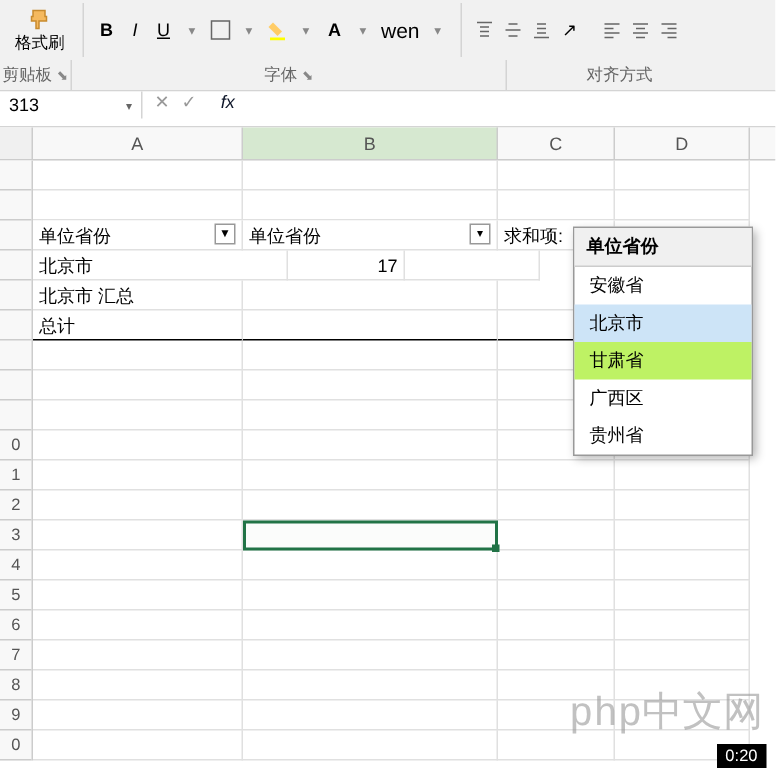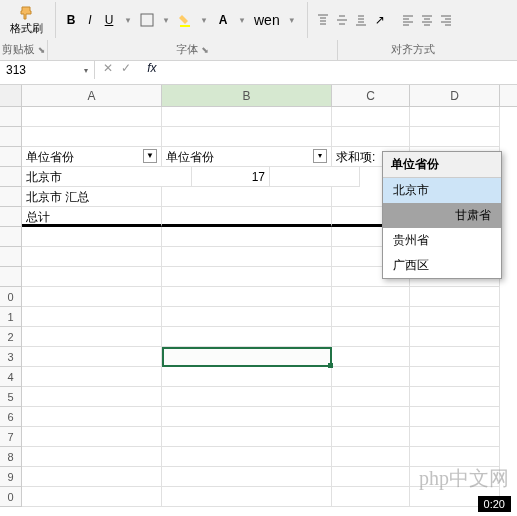--- a/index.html
+++ b/index.html
@@ -29,36 +29,36 @@
     
     .grid-body { display: flex; }
     .row-headers { width: 22px; background: #f8f8f8; border-right: 1px solid #ccc; }
     .row-h { height: 20px; line-height: 20px; text-align: center; border-bottom: 1px solid #ccc; color: #555; font-size: 11px; }
     
     .cells { position: relative; }
     .cell-row { display: flex; height: 20px; }
     .cell { border-right: 1px solid #e0e0e0; border-bottom: 1px solid #e0e0e0; padding: 0 4px; line-height: 20px; white-space: nowrap; overflow: hidden; }
     .cell.hdr { background: #fff; font-weight: normal; }
     .cell.numr { text-align: right; }
-    .pivot-border { border-bottom: 3px solid #000000; }
+    .pivot-border { border-bottom: 1px solid #000000; }
     
     .filter-icon { float: right; width: 14px; height: 14px; border: 1px solid #999; background: #fff; margin-top: 2px; display: flex; align-items: center; justify-content: center; font-size: 8px; }
     .expand-icon { display: inline-block; width: 10px; height: 10px; border: 1px solid #666; text-align: center; line-height: 8px; font-size: 9px; margin-right: 3px; }
     
     .selection { position: absolute; border: 2px solid #217346; background: rgba(33,115,70,0.02); pointer-events: none; }
     .selection .handle { position: absolute; right: -3px; bottom: -3px; width: 5px; height: 5px; background: #217346; }
     
     .dropdown { position: absolute; background: #fff; border: 1px solid #999; box-shadow: 2px 2px 6px rgba(0,0,0,0.3); min-width: 120px; z-index: 100; }
     .dropdown-title { font-weight: bold; padding: 4px 8px; background: #f0f0f0; border-bottom: 1px solid #ccc; }
     .dropdown-item { padding: 4px 10px; cursor: pointer; }
     .dropdown-item.selected { background: #cde4f7; }
-    .dropdown-item.hover { background: #a3a3a3; text-align: right; }
+    .dropdown-item.hover { background: #bef264; }
     .cursor-ptr { position: absolute; font-size: 14px; pointer-events: none; }
     
-    .watermark { position: absolute; right: 8px; bottom: 24px; color: #999; font-size: 20px; opacity: 0.6; font-family: Liberation Serif, serif; }
+    .watermark { position: absolute; right: 8px; bottom: 24px; color: #999; font-size: 27px; opacity: 0.6; font-family: Liberation Mono, monospace; }
     .timestamp { position: absolute; right: 6px; bottom: 4px; background: #000; color: #fff; padding: 2px 6px; font-size: 11px; }
     
     .expand-arrow { font-size: 9px; color: #888; }
   </style>
 </head>
 <body>
 
 <div class="ribbon">
   <div class="ribbon-content">
     <div class="format-brush">
@@ -306,21 +306,22 @@
 
       <div class="selection" style="left:140px;top:240px;width:170px;height:20px;">
           <div class="handle"></div>
         </div>
     </div>
   </div>
 </div>
 
 <div class="dropdown" style="left:382px;top:151px;">
   <div class="dropdown-title">单位省份</div>
+  <div class="dropdown-item">安徽省</div>
   <div class="dropdown-item selected">北京市</div>
   <div class="dropdown-item hover">甘肃省</div>
+  <div class="dropdown-item">广西区</div>
   <div class="dropdown-item">贵州省</div>
-  <div class="dropdown-item">广西区</div>
 </div>
 <div class="cursor-ptr" style="left:440px;top:258px;">↖</div>
 
 <div class="watermark">php中文网</div>
 <div class="timestamp">0:20</div>
 
 </body></html>

